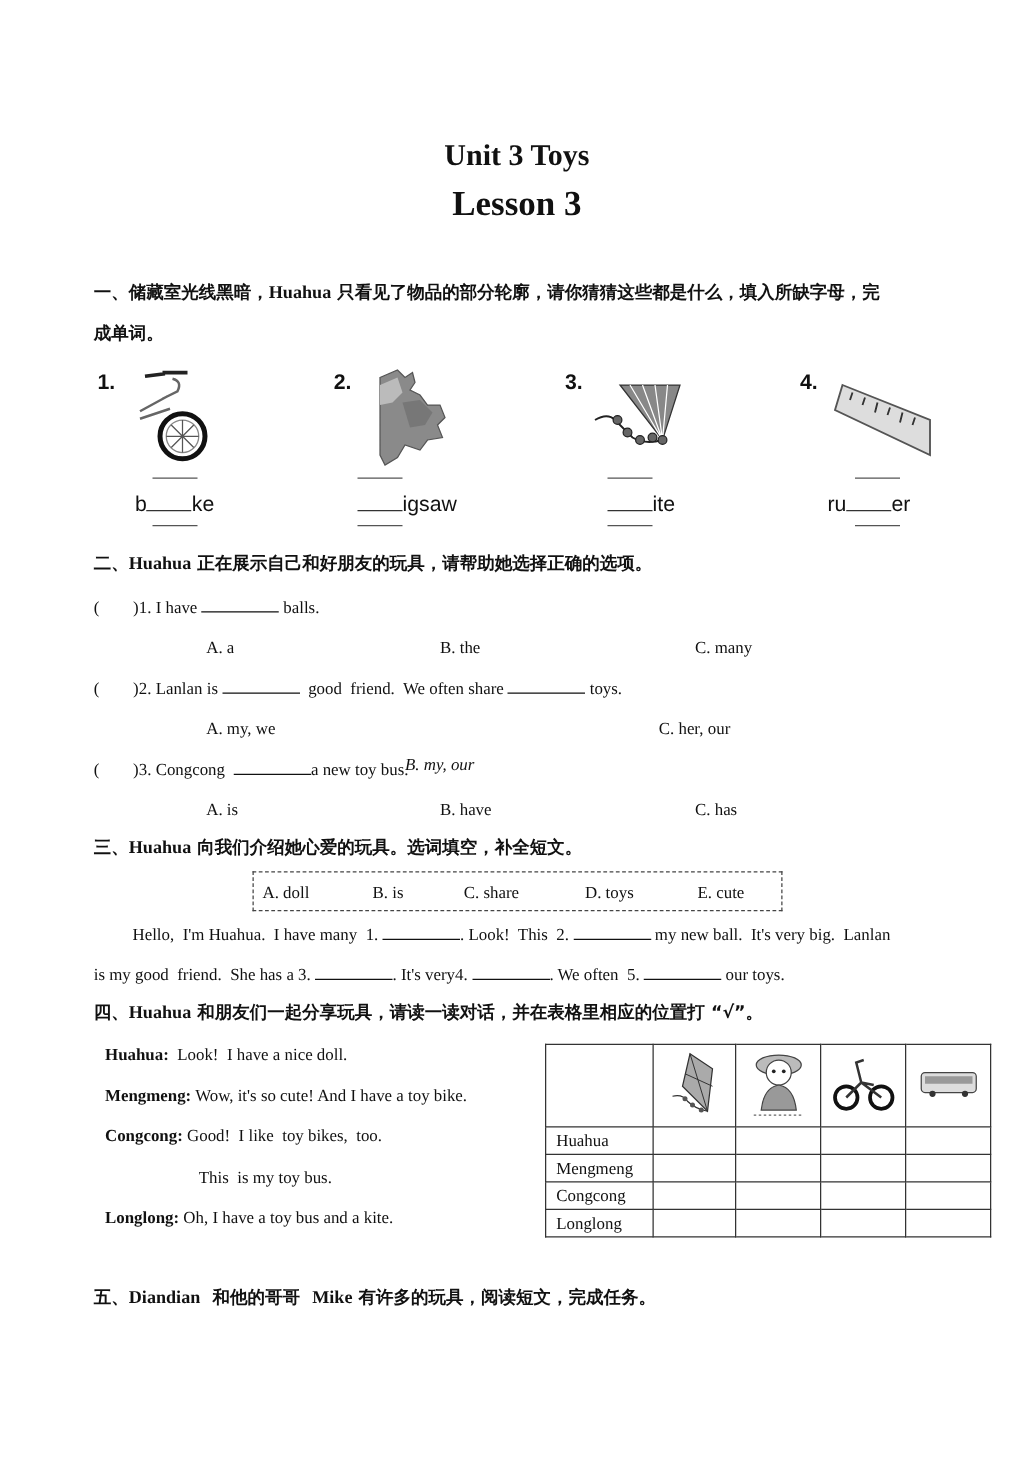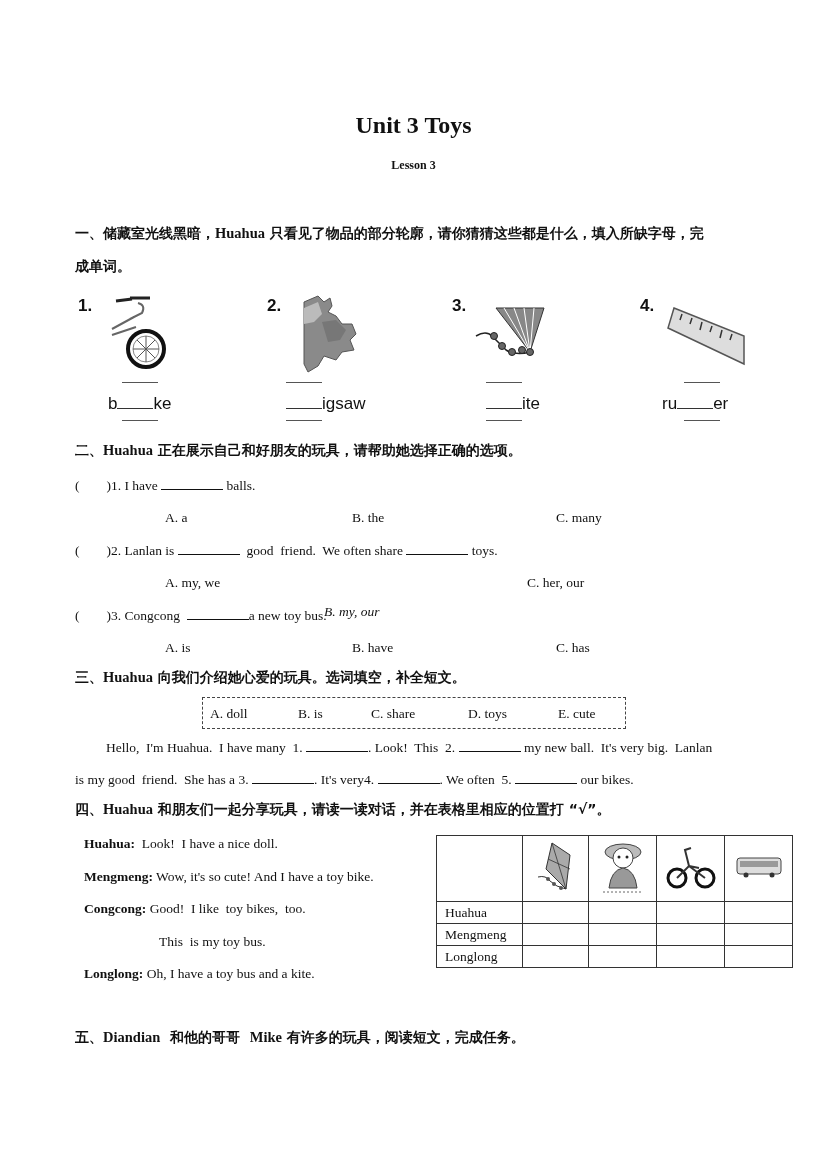--- a/index.html
+++ b/index.html
@@ -22,21 +22,21 @@
   .dlg { font-size: 13.5px; white-space: nowrap; }
   .dlg b { font-weight: bold; }
   table.grid { position: absolute; left: 436px; top: 835px; border-collapse: collapse; }
   table.grid td { border: 1.3px solid #333; padding: 0; font-size: 13.5px; }
   table.grid td.name { padding-left: 8px; }
 </style>
 </head>
 <body>
 
 <div class="abs title" style="top:112px;">Unit 3 Toys</div>
-<div class="abs title" style="top:158px; font-size:12px;">Lesson 3</div>
+<div class="abs title" style="top:148px; font-size:28px;">Lesson 3</div>
 
 <div class="abs sec" style="top:225px;">
   <span>一、储藏室光线黑暗，</span><span class="en">Huahua</span><span> 只看见了物品的部分轮廓，请你猜猜这些都是什么，填入所缺字母，完</span>
 </div>
 <div class="abs sec" style="top:258px;">成单词。</div>
 
 <div class="abs" style="left:78px; top:296px;">
   <span class="num">1.</span>
 </div>
 <svg class="abs" style="left:110px; top:295px;" width="62" height="80">
@@ -127,21 +127,21 @@
   <span>三、</span><span class="en">Huahua</span><span> 向我们介绍她心爱的玩具。选词填空，补全短文。</span>
 </div>
 <div class="wordbox">
   <span style="left:7px;">A. doll</span>
   <span style="left:95px;">B. is</span>
   <span style="left:168px;">C. share</span>
   <span style="left:265px;">D. toys</span>
   <span style="left:355px;">E. cute</span>
 </div>
 <div class="abs q" style="left:106px; top:739px; white-space:pre;"><span>Hello,  I'm Huahua.  I have many  1. </span><span class="blank" style="width:62px;"></span><span>. Look!  This  2. </span><span class="blank" style="width:62px;"></span><span> my new ball.  It's very big.  Lanlan</span></div>
-<div class="abs q" style="left:75px; top:771px; white-space:pre;"><span>is my good  friend.  She has a 3. </span><span class="blank" style="width:62px;"></span><span>. It's very4. </span><span class="blank" style="width:62px;"></span><span>. We often  5. </span><span class="blank" style="width:62px;"></span><span> our bikes.</span></div>
+<div class="abs q" style="left:75px; top:771px; white-space:pre;"><span>is my good  friend.  She has a 3. </span><span class="blank" style="width:62px;"></span><span>. It's very4. </span><span class="blank" style="width:62px;"></span><span>. We often  5. </span><span class="blank" style="width:62px;"></span><span> our toys.</span></div>
 
 <div class="abs sec" style="top:801px;">
   <span>四、</span><span class="en">Huahua</span><span> 和朋友们一起分享玩具，请读一读对话，并在表格里相应的位置打 “√”。</span>
 </div>
 
 <div class="abs dlg" style="left:84px; top:836px;"><b>Huahua:</b><span style="white-space:pre;">  Look!  I have a nice doll.</span></div>
 <div class="abs dlg" style="left:84px; top:869px;"><b>Mengmeng:</b><span style="white-space:pre;"> Wow, it's so cute! And I have a toy bike.</span></div>
 <div class="abs dlg" style="left:84px; top:901px;"><b>Congcong:</b><span style="white-space:pre;"> Good!  I like  toy bikes,  too.</span></div>
 <div class="abs dlg" style="left:159px; top:934px;"><span style="white-space:pre;">This  is my toy bus.</span></div>
 <div class="abs dlg" style="left:84px; top:966px;"><b>Longlong:</b><span style="white-space:pre;"> Oh, I have a toy bus and a kite.</span></div>
@@ -194,20 +194,27 @@
         <td></td>
   </tr>
   <tr style="height:22px;">
     <td class="name">Mengmeng</td>
     <td></td>
         <td></td>
         <td></td>
         <td></td>
   </tr>
   <tr style="height:22px;">
+    <td class="name">Congcong</td>
+    <td></td>
+        <td></td>
+        <td></td>
+        <td></td>
+  </tr>
+  <tr style="height:22px;">
     <td class="name">Longlong</td>
     <td></td>
         <td></td>
         <td></td>
         <td></td>
   </tr>
 </tbody>
   </table>
 
 <div class="abs sec" style="top:1029px;text-align:right;">

